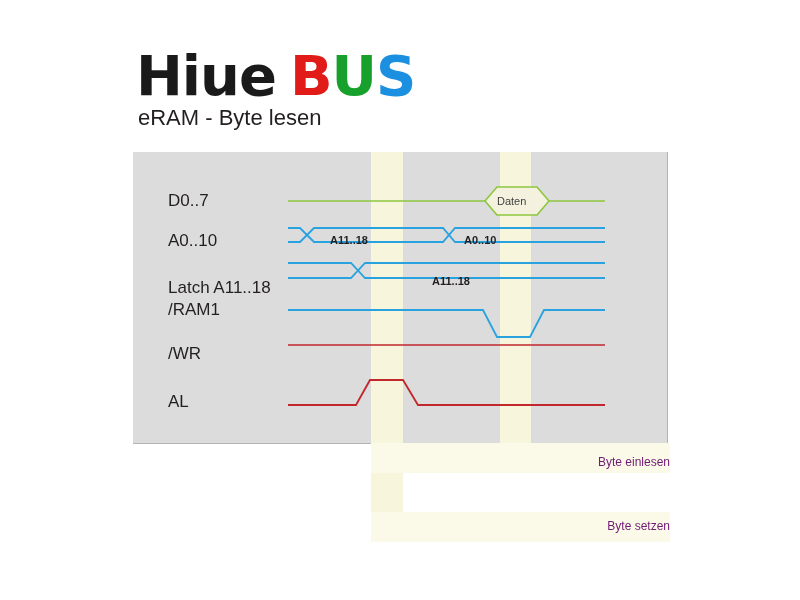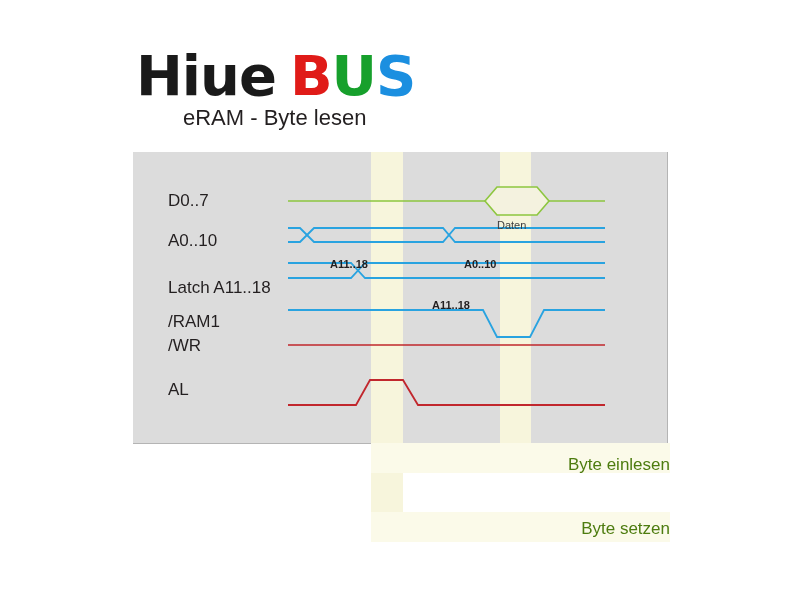--- a/index.html
+++ b/index.html
@@ -18,21 +18,21 @@
   }
   .logo span{display:inline-block;}
   .logo .w1{color:#1a1a1a;}
   .logo .sp{width:14px;}
   .logo .b{color:#e01b18;}
   .logo .u{color:#17a02c;}
   .logo .s{color:#1b8fe0;}
 
   .subtitle{
     position:absolute;left:138px;top:105px;
-    font-size:22px;color:#231f20;letter-spacing:0px;white-space:nowrap;margin-left:45px;
+    font-size:22px;color:#231f20;letter-spacing:0px;white-space:nowrap;
   }
 
   
   .panel{
     position:absolute;left:133px;top:152px;
     width:534px;height:291px;
     background:#dcdcdc;
     border-right:1px solid #b4b4b4;
     border-bottom:1px solid #b4b4b4;
   }
@@ -62,28 +62,27 @@
     position:absolute;left:133px;top:152px;
     width:534px;height:291px;z-index:2;
     overflow:visible;
   }
 
   
   .val-label{
     position:absolute;z-index:3;
     font-size:11px;font-weight:bold;color:#231f20;
     white-space:nowrap;
-    margin-top:24px;
   }
   .val-label.daten{font-weight:normal;font-size:11px;color:#3f3f3f;}
 
   
   .annot{
     position:absolute;right:130px;
-    font-size:17px;color:#4d7c0f;white-space:nowrap;z-index:3;
+    font-size:12px;color:#701a75;white-space:nowrap;z-index:3;
   }
 </style>
 </head>
 <body>
 
 <div class="logo">
   <span class="w1">Hiue</span><span class="sp"></span><span class="b">B</span><span class="u">U</span><span class="s">S</span>
 </div>
 
 <div class="subtitle">eRAM - Byte lesen</div>
@@ -91,23 +90,23 @@
 <div class="band b1"></div>
 <div class="band b2"></div>
 <div class="band-foot f1"></div>
 <div class="band-foot f2"></div>
 
 <div class="panel"></div>
 
 <div class="sig-label" style="top:191px">D0..7</div>
 <div class="sig-label" style="top:231px">A0..10</div>
 <div class="sig-label" style="top:278px">Latch A11..18</div>
-<div class="sig-label" style="top:312px">/RAM1</div>
-<div class="sig-label" style="top:336px">/WR</div>
-<div class="sig-label" style="top:380px">AL</div>
+<div class="sig-label" style="top:300px">/RAM1</div>
+<div class="sig-label" style="top:344px">/WR</div>
+<div class="sig-label" style="top:392px">AL</div>
 
 <svg class="wave-svg" viewBox="0 0 534 291">
 
   <g>
     <path d="M155,49 L352,49" fill="none" stroke="#8dc63f" stroke-width="1.6"></path>
     <path d="M472,49 L472,49" fill="none" stroke="#8dc63f" stroke-width="1.6"></path>
     <path d="M352,49 L364,35 L404,35 L416,49 L404,63 L364,63 Z" fill="#f4f2df" stroke="#8dc63f" stroke-width="1.6"></path>
     <path d="M416,49 L472,49" fill="none" stroke="#8dc63f" stroke-width="1.6"></path>
   </g>
 

